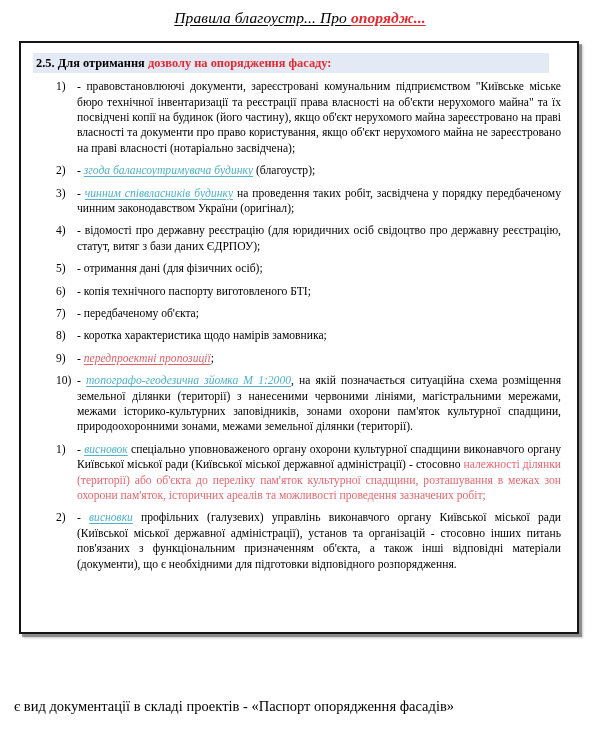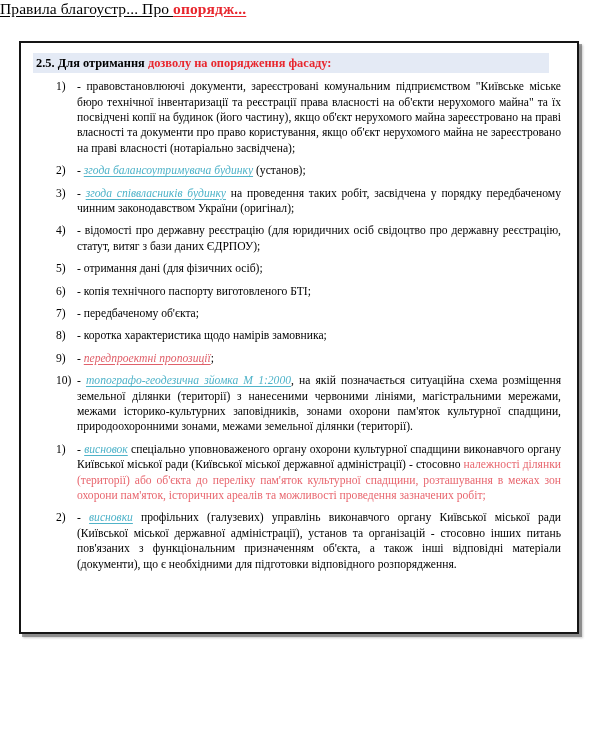--- a/index.html
+++ b/index.html
@@ -18,21 +18,24 @@
 
   .page {
     width: 600px;
     height: 729px;
     position: relative;
     background: #ffffff;
   }
 
   
   .doc-title {
+    text-align: center;
+    font-style: italic;
     font-size: 15.5px;
+    padding-top: 9px;
     line-height: 1.1;
     letter-spacing: 0.1px;
   }
   .doc-title .tu {
     text-decoration: underline;
     text-underline-offset: 2px;
   }
   .doc-title .red-bold {
     color: #e8262d;
     font-weight: bold;
@@ -162,26 +165,26 @@
 
       <ol class="items">
 
         <li>
           <span class="num">1)</span>
           <span class="body">- правовстановлюючі документи, зареєстровані комунальним підприємством "Київське міське бюро технічної інвентаризації та реєстрації права власності на об'єкти нерухомого майна" та їх посвідчені копії на будинок (його частину), якщо об'єкт нерухомого майна зареєстровано на праві власності та документи про право користування, якщо об'єкт нерухомого майна не зареєстровано на праві власності (нотаріально засвідчена);</span>
         </li>
 
         <li>
           <span class="num">2)</span>
-          <span class="body"><span>- </span><span class="teal">згода балансоутримувача будинку</span><span> (установ);</span></span>
+          <span class="body"><span>- </span><span class="teal">згода балансоутримувача будинку</span><span> (благоустр);</span></span>
         </li>
 
         <li>
           <span class="num">3)</span>
-          <span class="body"><span>- </span><span class="teal">згода співвласників будинку</span><span> на проведення таких робіт, засвідчена у порядку передбаченому чинним законодавством України (оригінал);</span></span>
+          <span class="body"><span>- </span><span class="teal">чинним співвласників будинку</span><span> на проведення таких робіт, засвідчена у порядку передбаченому чинним законодавством України (оригінал);</span></span>
         </li>
 
         <li>
           <span class="num">4)</span>
           <span class="body">- відомості про державну реєстрацію (для юридичних осіб свідоцтво про державну реєстрацію, статут, витяг з бази даних ЄДРПОУ);</span>
         </li>
 
         <li>
           <span class="num">5)</span>
           <span class="body">- отримання дані (для фізичних осіб);</span>
@@ -225,14 +228,15 @@
         <li>
           <span class="num">2)</span>
           <span class="body"><span>- </span><span class="teal">висновки</span><span> профільних (галузевих) управлінь виконавчого органу Київської міської ради (Київської міської державної адміністрації), установ та організацій - стосовно інших питань пов'язаних з функціональним призначенням об'єкта, а також інші відповідні матеріали (документи), що є необхідними для підготовки відповідного розпорядження.</span></span>
         </li>
 
       </ol>
 
     </div>
   </div>
 
+  <div class="note-plain">є вид документації в складі проектів - «Паспорт опорядження фасадів»</div>
 
 </div>
 
 </body></html>

